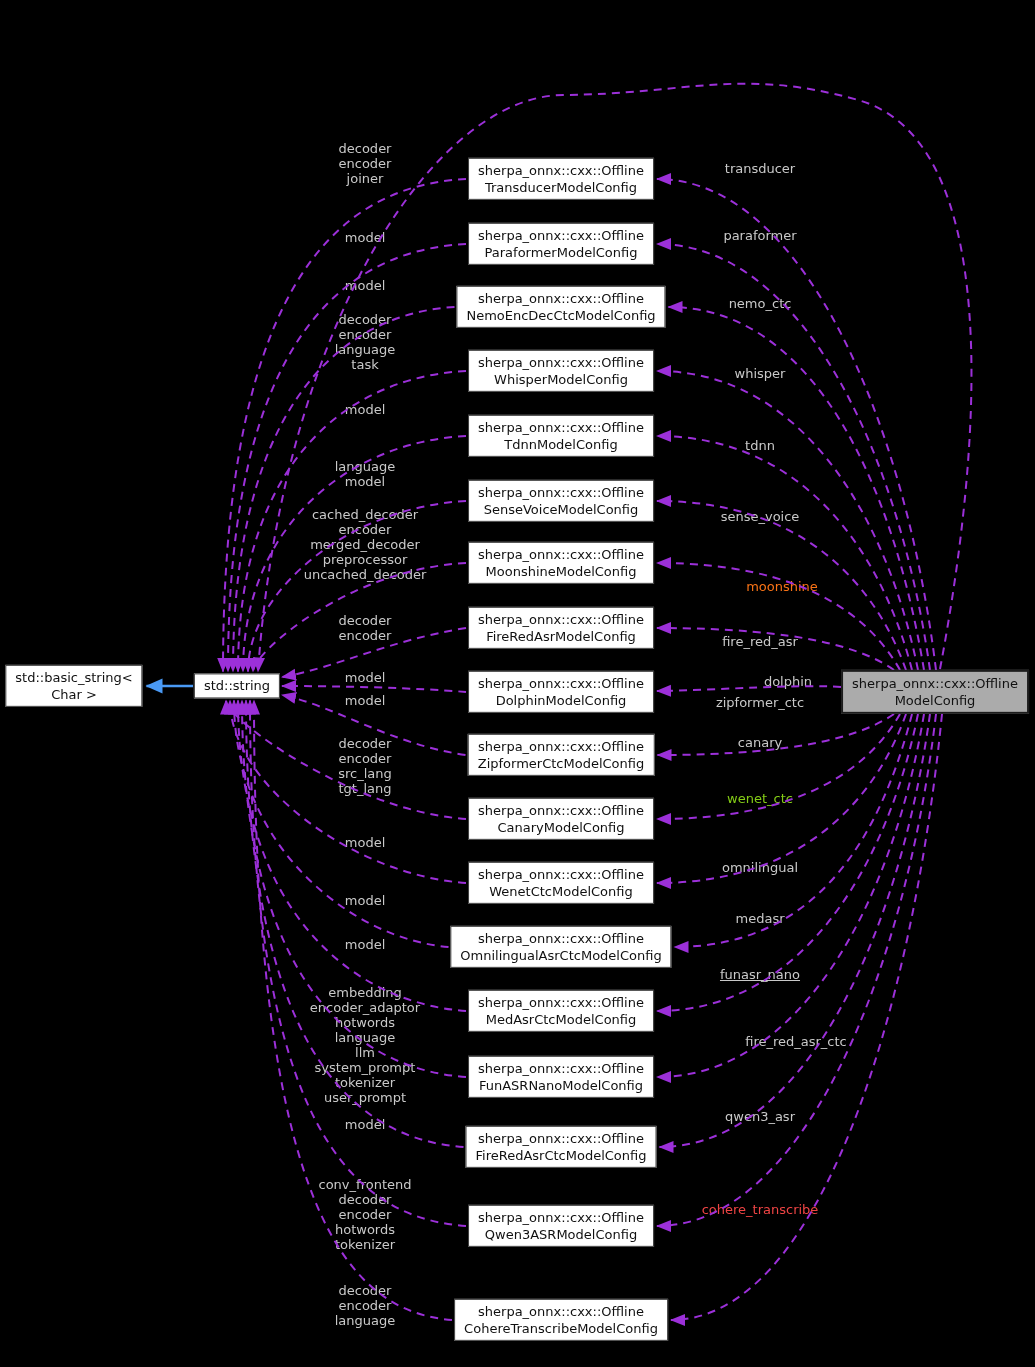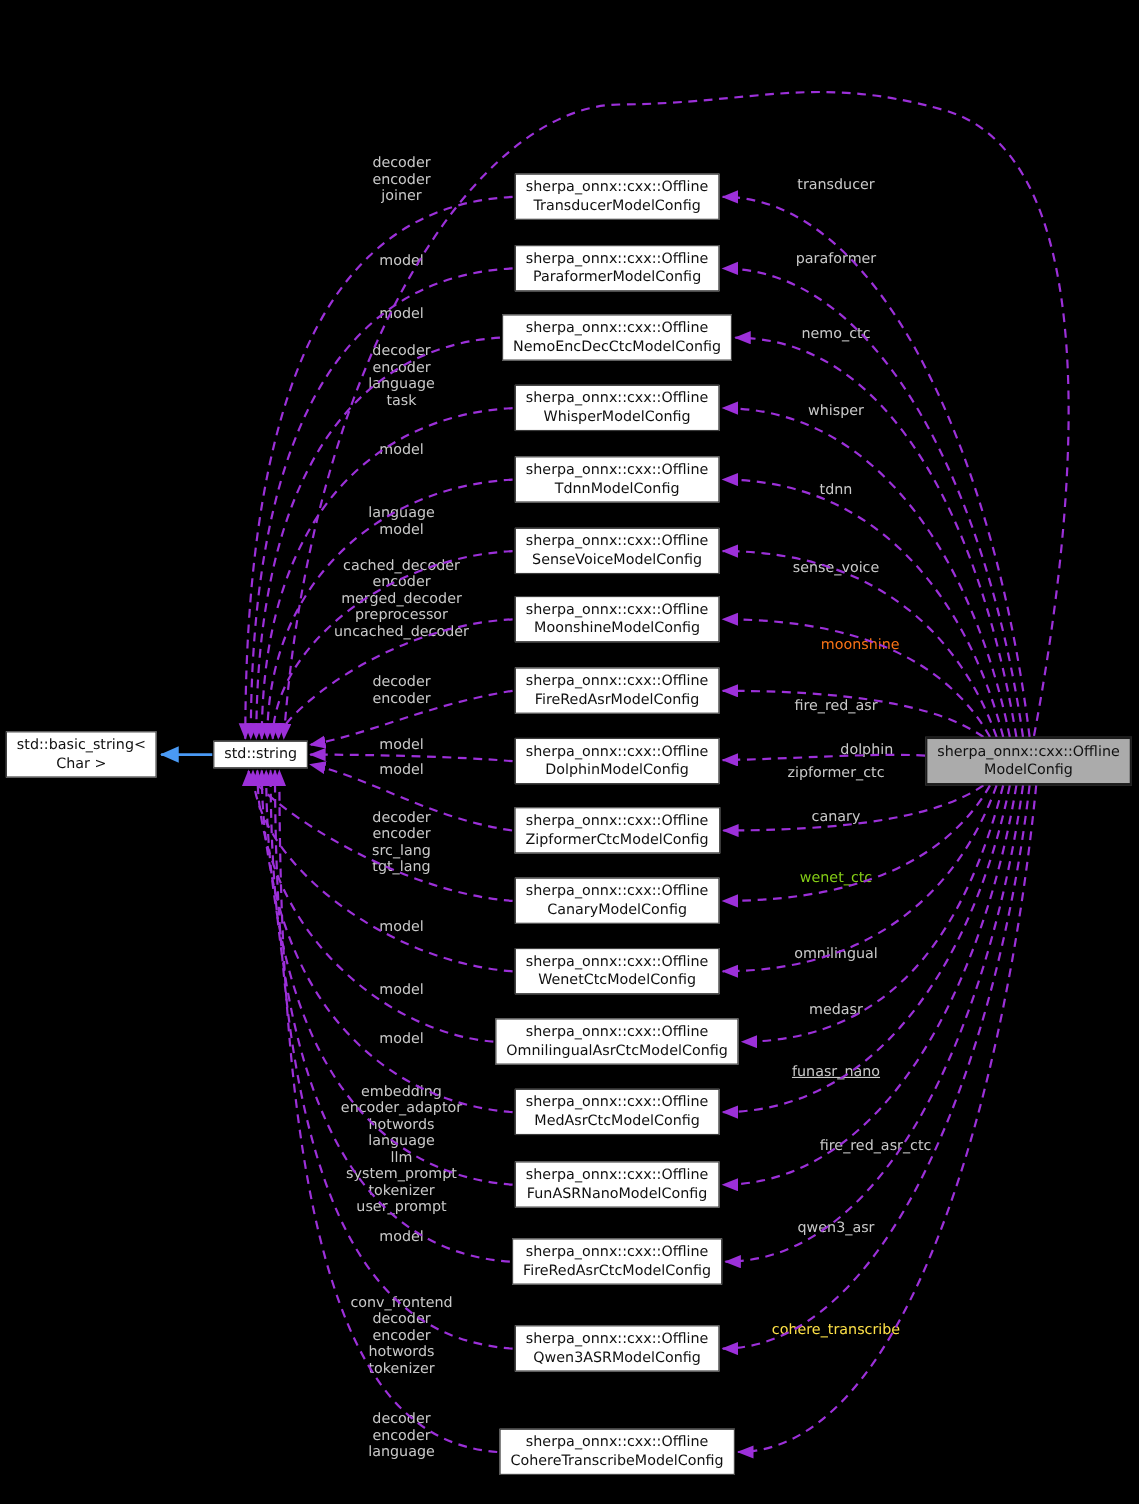--- a/index.html
+++ b/index.html
@@ -150,21 +150,21 @@
     <div class="elabel" style="color: rgb(201, 201, 201); left: 760px; top: 634px;">fire_red_asr</div>
     <div class="elabel" style="color: rgb(201, 201, 201); left: 760px; top: 674px; margin-left: 28px;">dolphin</div>
     <div class="elabel" style="color: rgb(201, 201, 201); left: 760px; top: 695px;">zipformer_ctc</div>
     <div class="elabel" style="color: rgb(201, 201, 201); left: 760px; top: 735px;">canary</div>
     <div class="elabel" style="color: #84cc16; left: 760px; top: 791px;">wenet_ctc</div>
     <div class="elabel" style="color: rgb(201, 201, 201); left: 760px; top: 860px;">omnilingual</div>
     <div class="elabel" style="color: rgb(201, 201, 201); left: 760px; top: 911px;">medasr</div>
     <div class="elabel" style="color: rgb(201, 201, 201); left: 760px; top: 967px; text-decoration: underline;">funasr_nano</div>
     <div class="elabel" style="color: rgb(201, 201, 201); left: 796px; top: 1034px;">fire_red_asr_ctc</div>
     <div class="elabel" style="color: rgb(201, 201, 201); left: 760px; top: 1109px;">qwen3_asr</div>
-    <div class="elabel" style="color: #fde047; left: 760px; top: 1202px;">cohere_transcribe</div>
+    <div class="elabel" style="color: #ef4444; left: 760px; top: 1202px;">cohere_transcribe</div>
     <svg class="edges" width="1035" height="1367">
       <defs>
         <marker id="arrowP" markerUnits="userSpaceOnUse" markerWidth="19" markerHeight="14" refX="14" refY="6" orient="auto">
           <path d="M0,0 L15,6 L0,12 Z" fill="#9c30d9"></path>
         </marker>
         <marker id="arrowB" markerUnits="userSpaceOnUse" markerWidth="21" markerHeight="17" refX="16" refY="7.5" orient="auto">
           <path d="M0,0 L17,7.5 L0,15 Z" fill="#4a9af5"></path>
         </marker>
       </defs>
       <path d="M 466 179 C 348 185 223 269 223 671.5" fill="none" stroke="#9c30d9" stroke-width="2" stroke-dasharray="8 6" marker-end="url(#arrowP)"></path>

